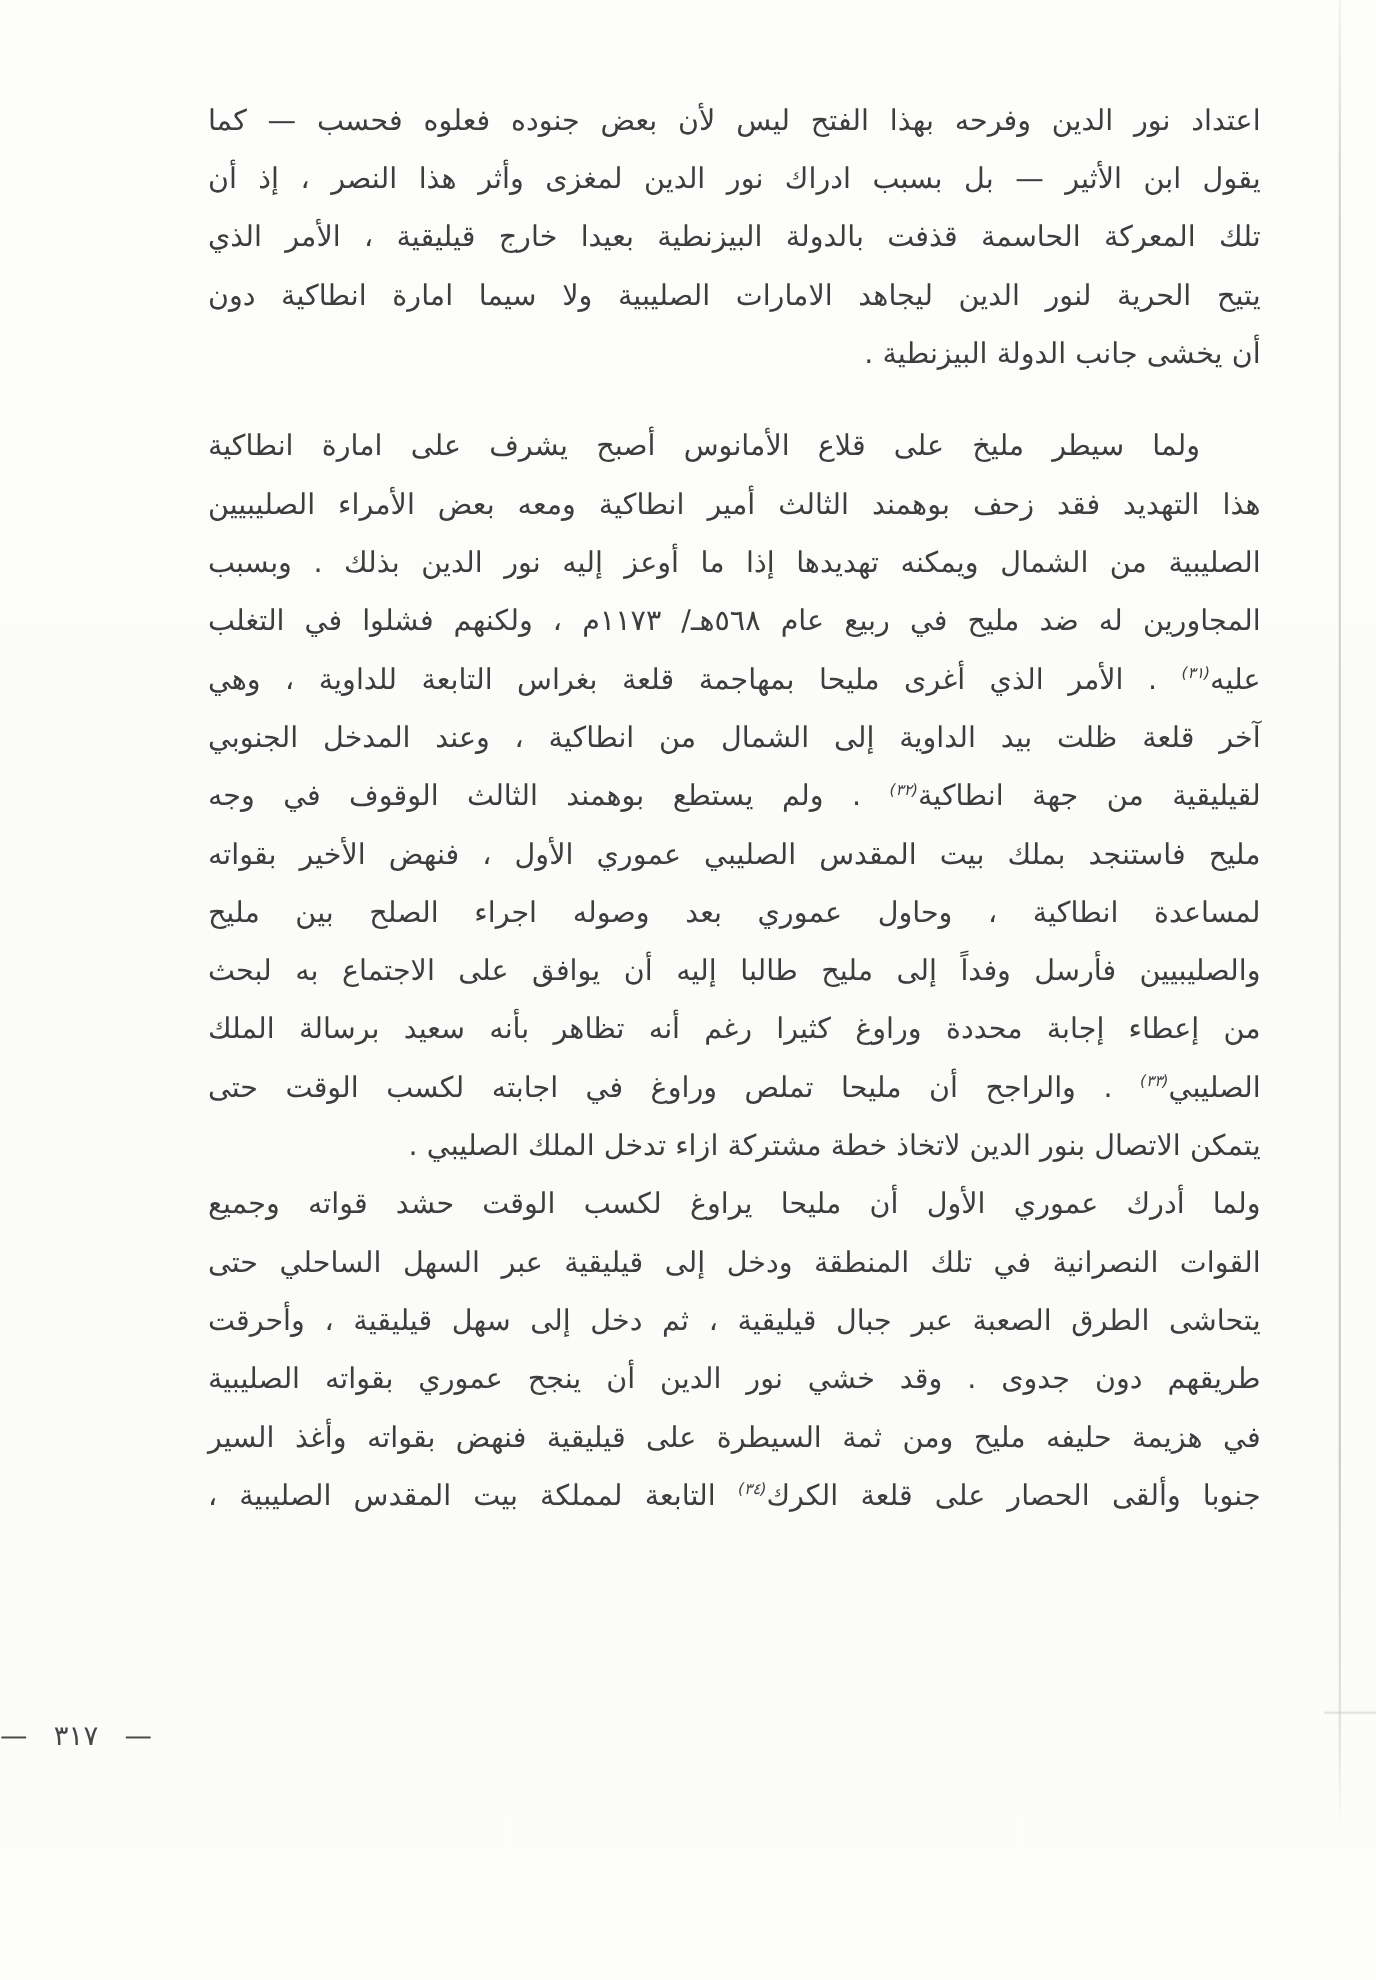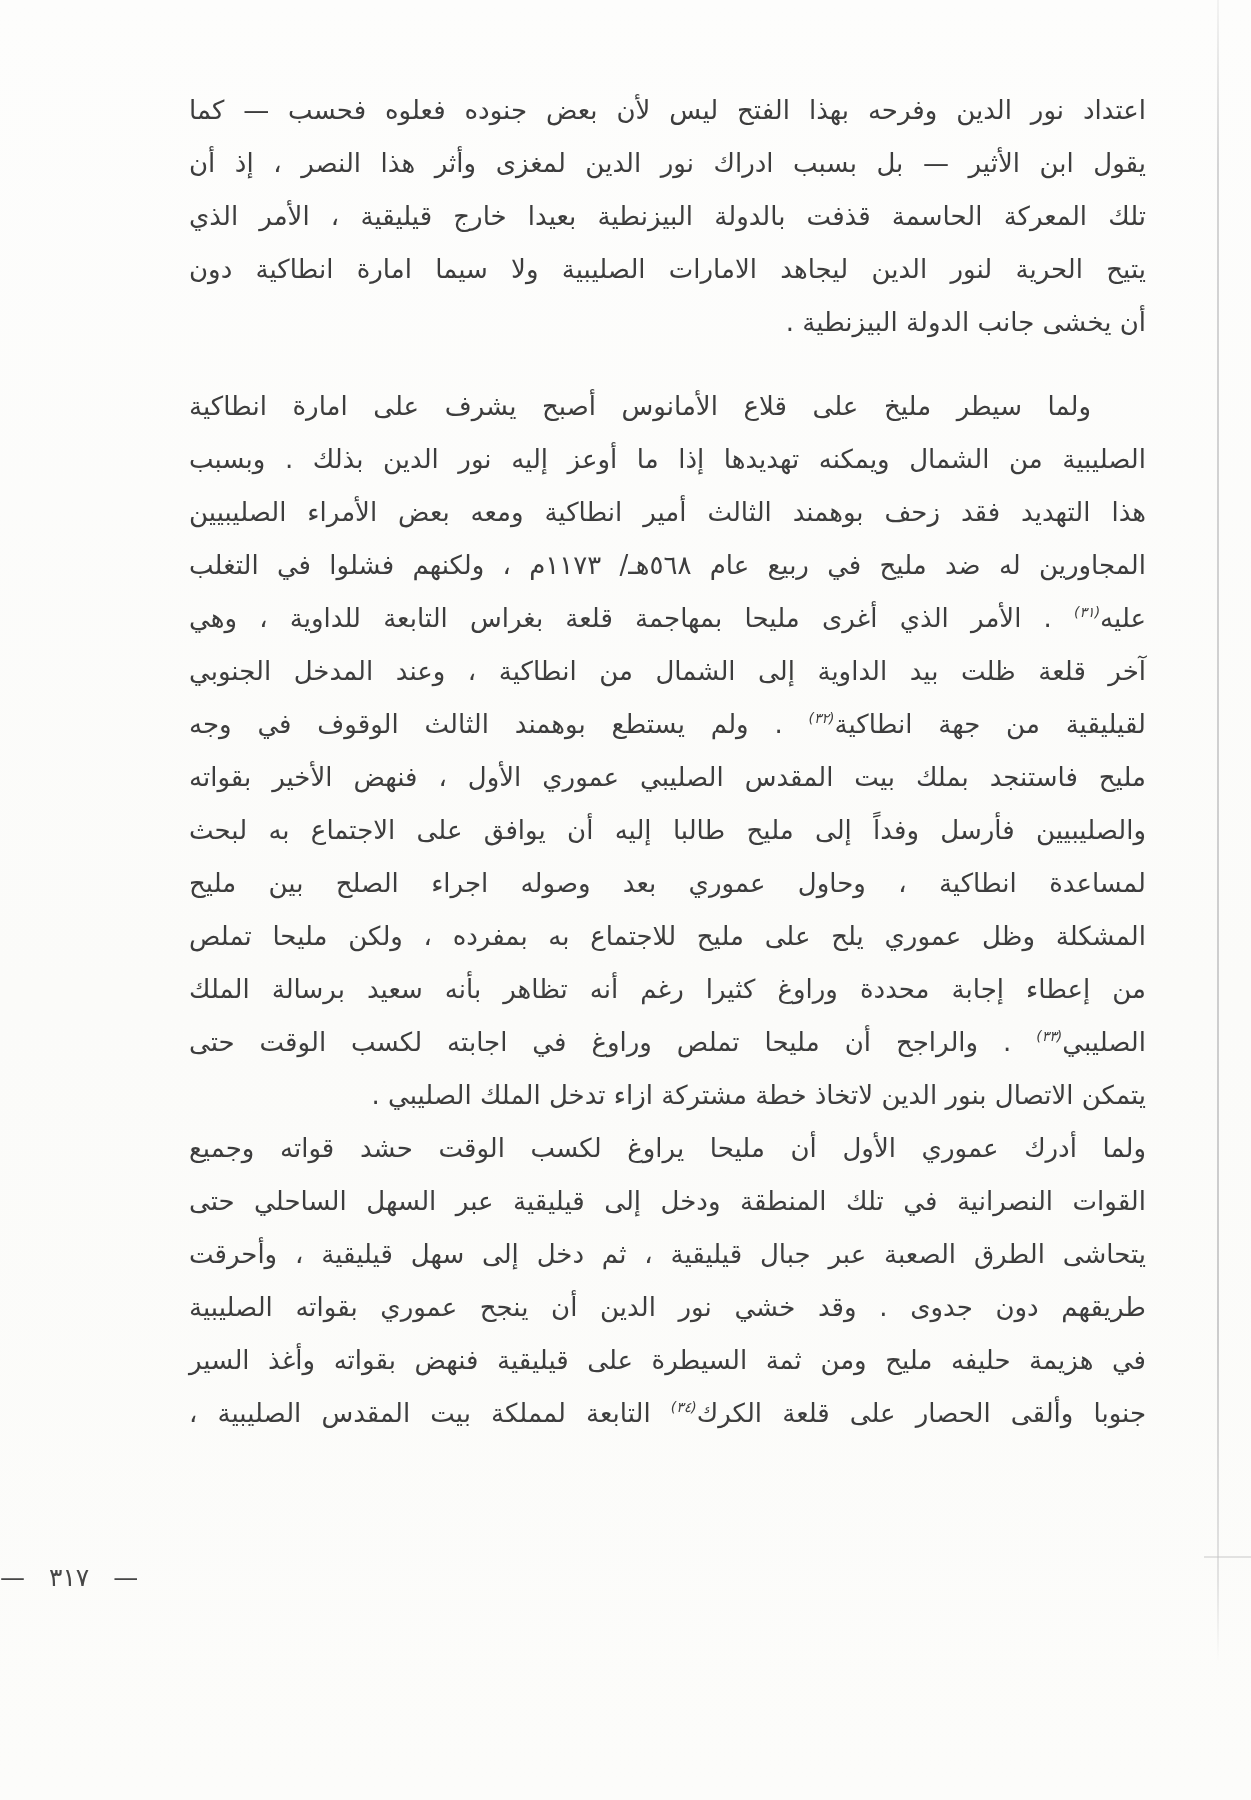--- a/index.html
+++ b/index.html
@@ -95,30 +95,29 @@
   <div class="scan-line-v"></div>
   <div class="scan-mark-h"></div>
 
   <div class="text-block">
       <div class="line"><span>اعتداد نور الدين وفرحه بهذا الفتح ليس لأن بعض جنوده فعلوه فحسب — كما</span></div>
       <div class="line"><span>يقول ابن الأثير — بل بسبب ادراك نور الدين لمغزى وأثر هذا النصر ، إذ أن</span></div>
       <div class="line"><span>تلك المعركة الحاسمة قذفت بالدولة البيزنطية بعيدا خارج قيليقية ، الأمر الذي</span></div>
       <div class="line"><span>يتيح الحرية لنور الدين ليجاهد الامارات الصليبية ولا سيما امارة انطاكية دون</span></div>
       <div class="line end"><span>أن يخشى جانب الدولة البيزنطية .</span></div>
       <div class="line indent para-start"><span>ولما سيطر مليخ على قلاع الأمانوس أصبح يشرف على امارة انطاكية</span></div>
+      <div class="line"><span>هذا التهديد فقد زحف بوهمند الثالث أمير انطاكية ومعه بعض الأمراء الصليبيين</span></div>
       <div class="line"><span>الصليبية من الشمال ويمكنه تهديدها إذا ما أوعز إليه نور الدين بذلك . وبسبب</span></div>
-      <div class="line"><span>هذا التهديد فقد زحف بوهمند الثالث أمير انطاكية ومعه بعض الأمراء الصليبيين</span></div>
       <div class="line"><span>المجاورين له ضد مليح في ربيع عام ٥٦٨هـ/ ١١٧٣م ، ولكنهم فشلوا في التغلب</span></div>
       <div class="line"><span>عليه</span><span class="sup">(٣١)</span><span> . الأمر الذي أغرى مليحا بمهاجمة قلعة بغراس التابعة للداوية ، وهي</span></div>
       <div class="line"><span>آخر قلعة ظلت بيد الداوية إلى الشمال من انطاكية ، وعند المدخل الجنوبي</span></div>
       <div class="line"><span>لقيليقية من جهة انطاكية</span><span class="sup">(٣٢)</span><span> . ولم يستطع بوهمند الثالث الوقوف في وجه</span></div>
       <div class="line"><span>مليح فاستنجد بملك بيت المقدس الصليبي عموري الأول ، فنهض الأخير بقواته</span></div>
+      <div class="line"><span>لمساعدة انطاكية ، وحاول عموري بعد وصوله اجراء الصلح بين مليح</span></div>
       <div class="line"><span>والصليبيين فأرسل وفداً إلى مليح طالبا إليه أن يوافق على الاجتماع به لبحث</span></div>
-      <div class="line"><span>لمساعدة انطاكية ، وحاول عموري بعد وصوله اجراء الصلح بين مليح</span></div>
-      <div class="line"><span>المشكلة وظل عموري يلح على مليح للاجتماع به بمفرده ، ولكن مليحا تملص</span></div>
       <div class="line"><span>من إعطاء إجابة محددة وراوغ كثيرا رغم أنه تظاهر بأنه سعيد برسالة الملك</span></div>
       <div class="line"><span>الصليبي</span><span class="sup">(٣٣)</span><span> . والراجح أن مليحا تملص وراوغ في اجابته لكسب الوقت حتى</span></div>
       <div class="line end"><span>يتمكن الاتصال بنور الدين لاتخاذ خطة مشتركة ازاء تدخل الملك الصليبي .</span></div>
       <div class="line"><span>ولما أدرك عموري الأول أن مليحا يراوغ لكسب الوقت حشد قواته وجميع</span></div>
       <div class="line"><span>القوات النصرانية في تلك المنطقة ودخل إلى قيليقية عبر السهل الساحلي حتى</span></div>
       <div class="line"><span>يتحاشى الطرق الصعبة عبر جبال قيليقية ، ثم دخل إلى سهل قيليقية ، وأحرقت</span></div>
       <div class="line"><span>طريقهم دون جدوى . وقد خشي نور الدين أن ينجح عموري بقواته الصليبية</span></div>
       <div class="line"><span>في هزيمة حليفه مليح ومن ثمة السيطرة على قيليقية فنهض بقواته وأغذ السير</span></div>
       <div class="line"><span>جنوبا وألقى الحصار على قلعة الكرك</span><span class="sup">(٣٤)</span><span> التابعة لمملكة بيت المقدس الصليبية ،</span></div>
     </div>

